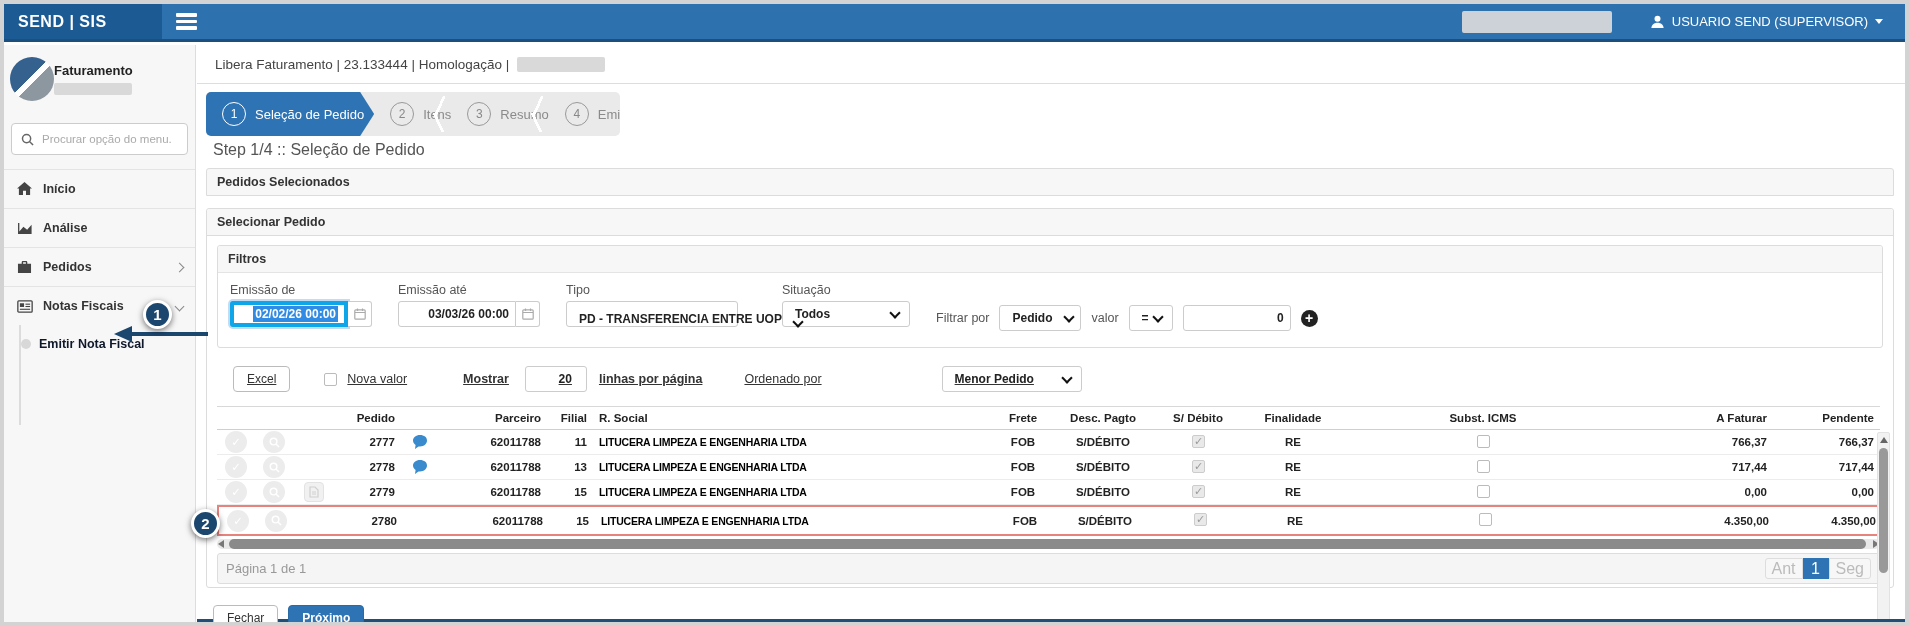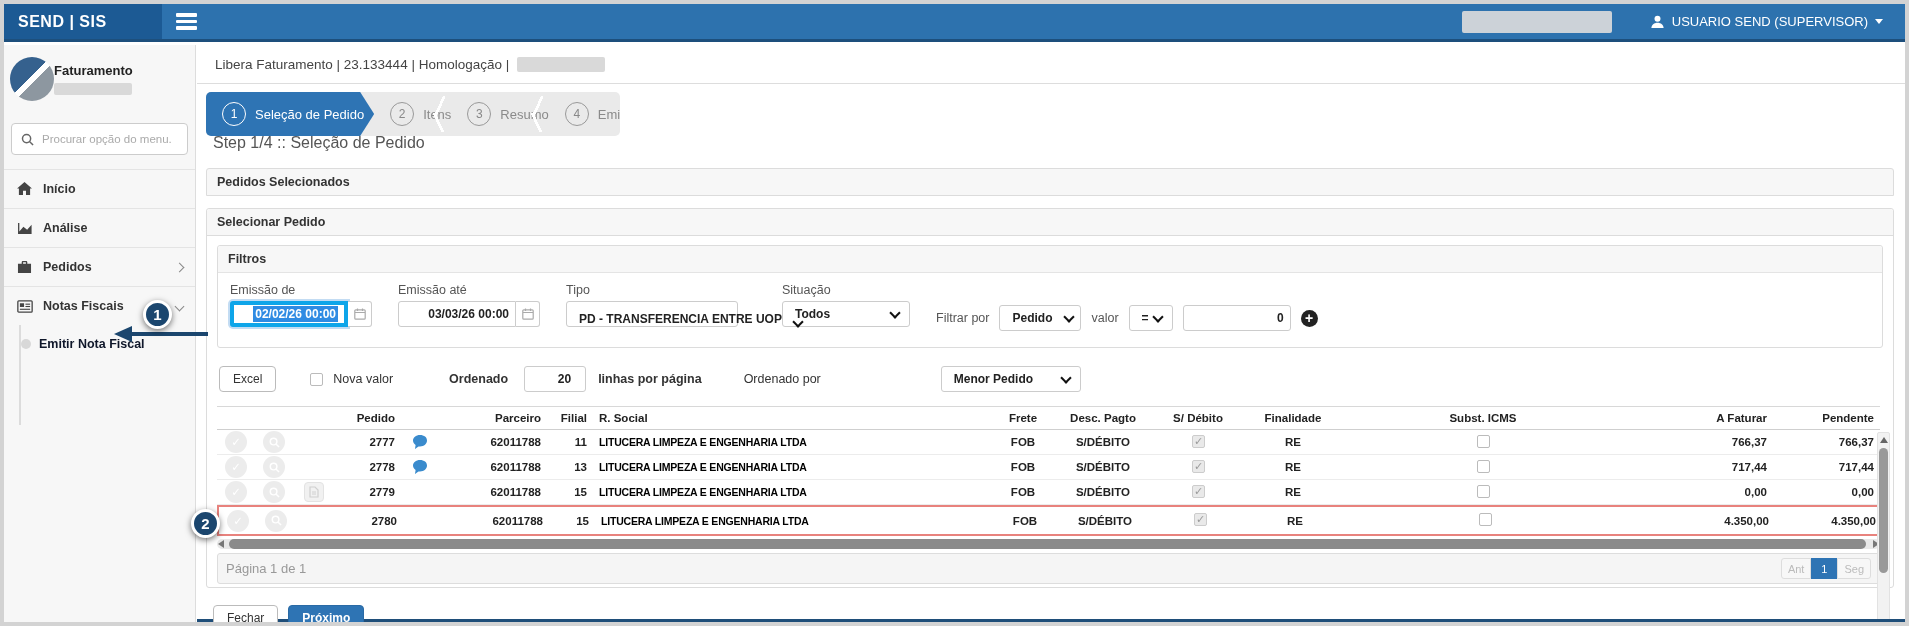--- a/index.html
+++ b/index.html
@@ -59,21 +59,21 @@
   .step .slbl { font-size:13px; color:#8a8a8a; white-space:nowrap; }
   .step.active { background:#2e74b4;
     clip-path:polygon(0 0, calc(100% - 14px) 0, 100% 50%, calc(100% - 14px) 100%, 0 100%); padding-right:10px; }
   .step.active .num { border-color:#fff; color:#fff; }
   .step.active .slbl { color:#ffffff; font-weight:normal; }
   .step .sep { position:absolute; right:4px; top:4px; width:14px; height:36px; }
   .step .sep::before { content:""; position:absolute; left:0; top:0; width:12px; height:19px;
         background:linear-gradient(115deg,transparent 48%,#fff 48% 62%,transparent 62%); }
   .step .sep::after { content:""; position:absolute; left:0; bottom:0; width:12px; height:19px;
         background:linear-gradient(65deg,transparent 40%,#fff 40% 54%,transparent 54%); }
-  .step-title { position:absolute; left:16px; top:89px; font-size:16px; color:#555; }
+  .step-title { position:absolute; left:16px; top:96px; font-size:16px; color:#555; }
 
   
   .panel-head { background:#f7f7f7; border:1px solid #dcdcdc; border-radius:3px 3px 0 0;
                 font-size:12.5px; font-weight:bold; color:#333; padding:6px 10px; }
   .panel-selected { position:absolute; left:9px; top:123px; width:1688px; }
   .panel-select { position:absolute; left:9px; top:163px; width:1688px; height:380px;
                   border:1px solid #dcdcdc; border-radius:3px; background:#fff; }
   .panel-select > .panel-head { border:0; border-bottom:1px solid #dcdcdc; border-radius:3px 3px 0 0; }
   .panel-body { padding:9px 10px 0 10px; position:relative; }
 
@@ -93,21 +93,21 @@
   .sel { height:26px; border:1px solid #ccc; border-radius:3px; background:#fff; display:flex;
          align-items:center; font-size:12px; font-weight:bold; color:#222; padding:0 8px; cursor:pointer; }
   .sel .sval { margin-right:auto; padding-left:4px; white-space:nowrap; }
   .sel .chevb { width:8px; height:8px; border-right:2.2px solid #111; border-bottom:2.2px solid #111;
                 transform:rotate(45deg); margin:-3px 2px 0 12px; flex:none; }
   .inline-f { display:flex; align-items:center; gap:10px; margin-top:22px; }
   .plus-ico { width:17px; height:17px; border-radius:50%; background:#222; color:#fff; font-size:14px;
               font-weight:bold; display:flex; align-items:center; justify-content:center; line-height:0; cursor:pointer; }
 
   
-  .toolbar { display:flex; align-items:center; margin:18px 2px 0 2px; font-size:12.5px; color:#333; }
+  .toolbar { display:flex; align-items:center; margin:18px 2px 0 16px; font-size:12.5px; color:#333;text-decoration:underline; }
   .btn { border:1px solid #bbb; border-radius:4px; background:#fff; font-size:12px; color:#333;
          padding:5px 13px; cursor:pointer; font-family:inherit; }
   .cb { width:13px; height:13px; border:1px solid #bbb; border-radius:2px; background:#fff;
         display:inline-block; position:relative; }
   .cb.checked { background:#e9e9e9; border-color:#ccc; }
   .cb.checked::after { content:"\2713"; position:absolute; left:1.5px; top:-1px; font-size:11px; color:#9a9a9a; }
   .num-inp { width:62px; text-align:right; padding-right:14px; font-weight:bold; }
 
   
   .grid-table { width:1663px; margin-top:14px; font-size:11.5px; }
@@ -139,21 +139,21 @@
   .tri-up { position:absolute; left:2px; top:4px; width:0; height:0;
             border-left:4px solid transparent; border-right:4px solid transparent; border-bottom:6px solid #666; }
   .tri-dn { position:absolute; left:2px; bottom:4px; width:0; height:0;
             border-left:4px solid transparent; border-right:4px solid transparent; border-top:6px solid #666; }
 
   
   .pag-bar { margin-top:4px; width:1663px; height:31px; background:#f5f5f5; border:1px solid #ddd;
              border-radius:3px; display:flex; align-items:center; padding:0 8px;text-align:center; }
   .pag-info { color:#999; font-size:13px; }
   .pag-btns { margin-left:auto; display:flex; }
-  .pbtn { min-width:26px; height:21px; font-size:11px; display:flex; align-items:center; justify-content:center;
+  .pbtn { min-width:26px; height:21px; font-size:16px; display:flex; align-items:center; justify-content:center;
           border:1px solid #ddd; background:#f7f7f7; color:#bbb; padding:0 6px; }
   .pbtn.first { border-radius:3px 0 0 3px; }
   .pbtn.last { border-radius:0 3px 3px 0; }
   .pbtn.active { background:#2e74b4; border-color:#2e74b4; color:#fff; cursor:pointer; }
 
   
   .footer-btns { position:absolute; left:16px; top:560px; display:flex; gap:10px; z-index:5; }
   .btn.primary { background:#2e74b4; border-color:#2a6aa5; color:#fff; font-weight:bold; }
   .bottom-strip { position:absolute; left:0; right:0; bottom:0; height:3px; background:#1f4e79; }
 
@@ -352,21 +352,21 @@
               </div>
               <span class="plus-ico">+</span>
             </div>
           </div>
         </div>
 
         <div class="toolbar">
           <button class="btn">Excel</button>
           <span class="cb" style="margin-left:34px;"></span>
           <span style="margin-left:10px;">Nova valor</span>
-          <span style="margin-left:56px;font-weight:bold;">Ordenado</span>
+          <span style="margin-left:56px;font-weight:bold;">Mostrar</span>
           <div class="inp num-inp" style="margin-left:16px;">
             <span>20</span>
           </div>
           <span style="margin-left:12px;font-weight:bold;">linhas por página</span>
           <span style="margin-left:42px;">Ordenado por</span>
           <div class="sel" style="width:140px;margin-left:120px;">
             <span class="sval">Menor Pedido</span>
             <span class="chevb"></span>
           </div>
         </div>

